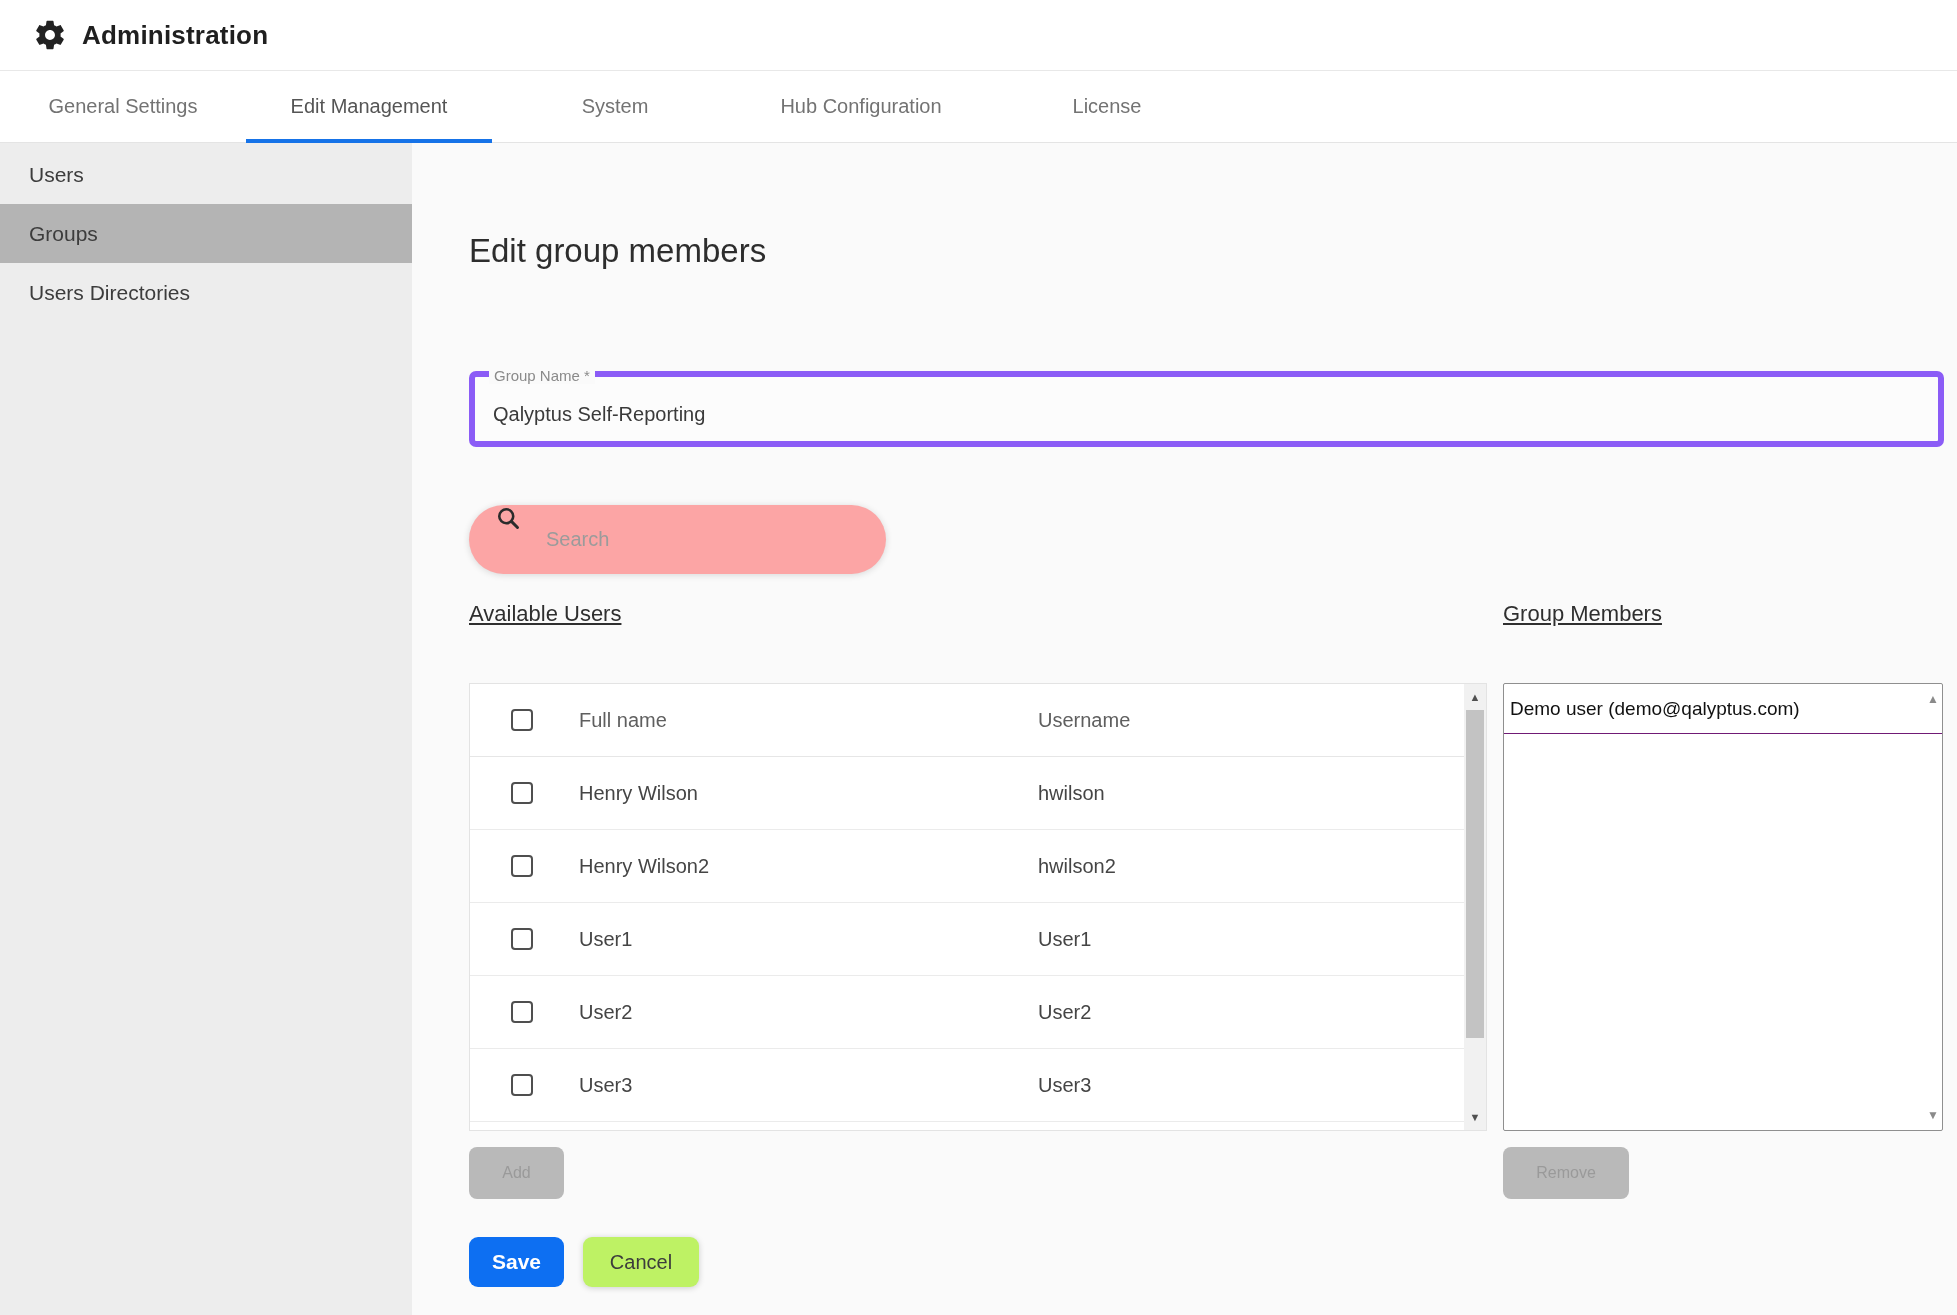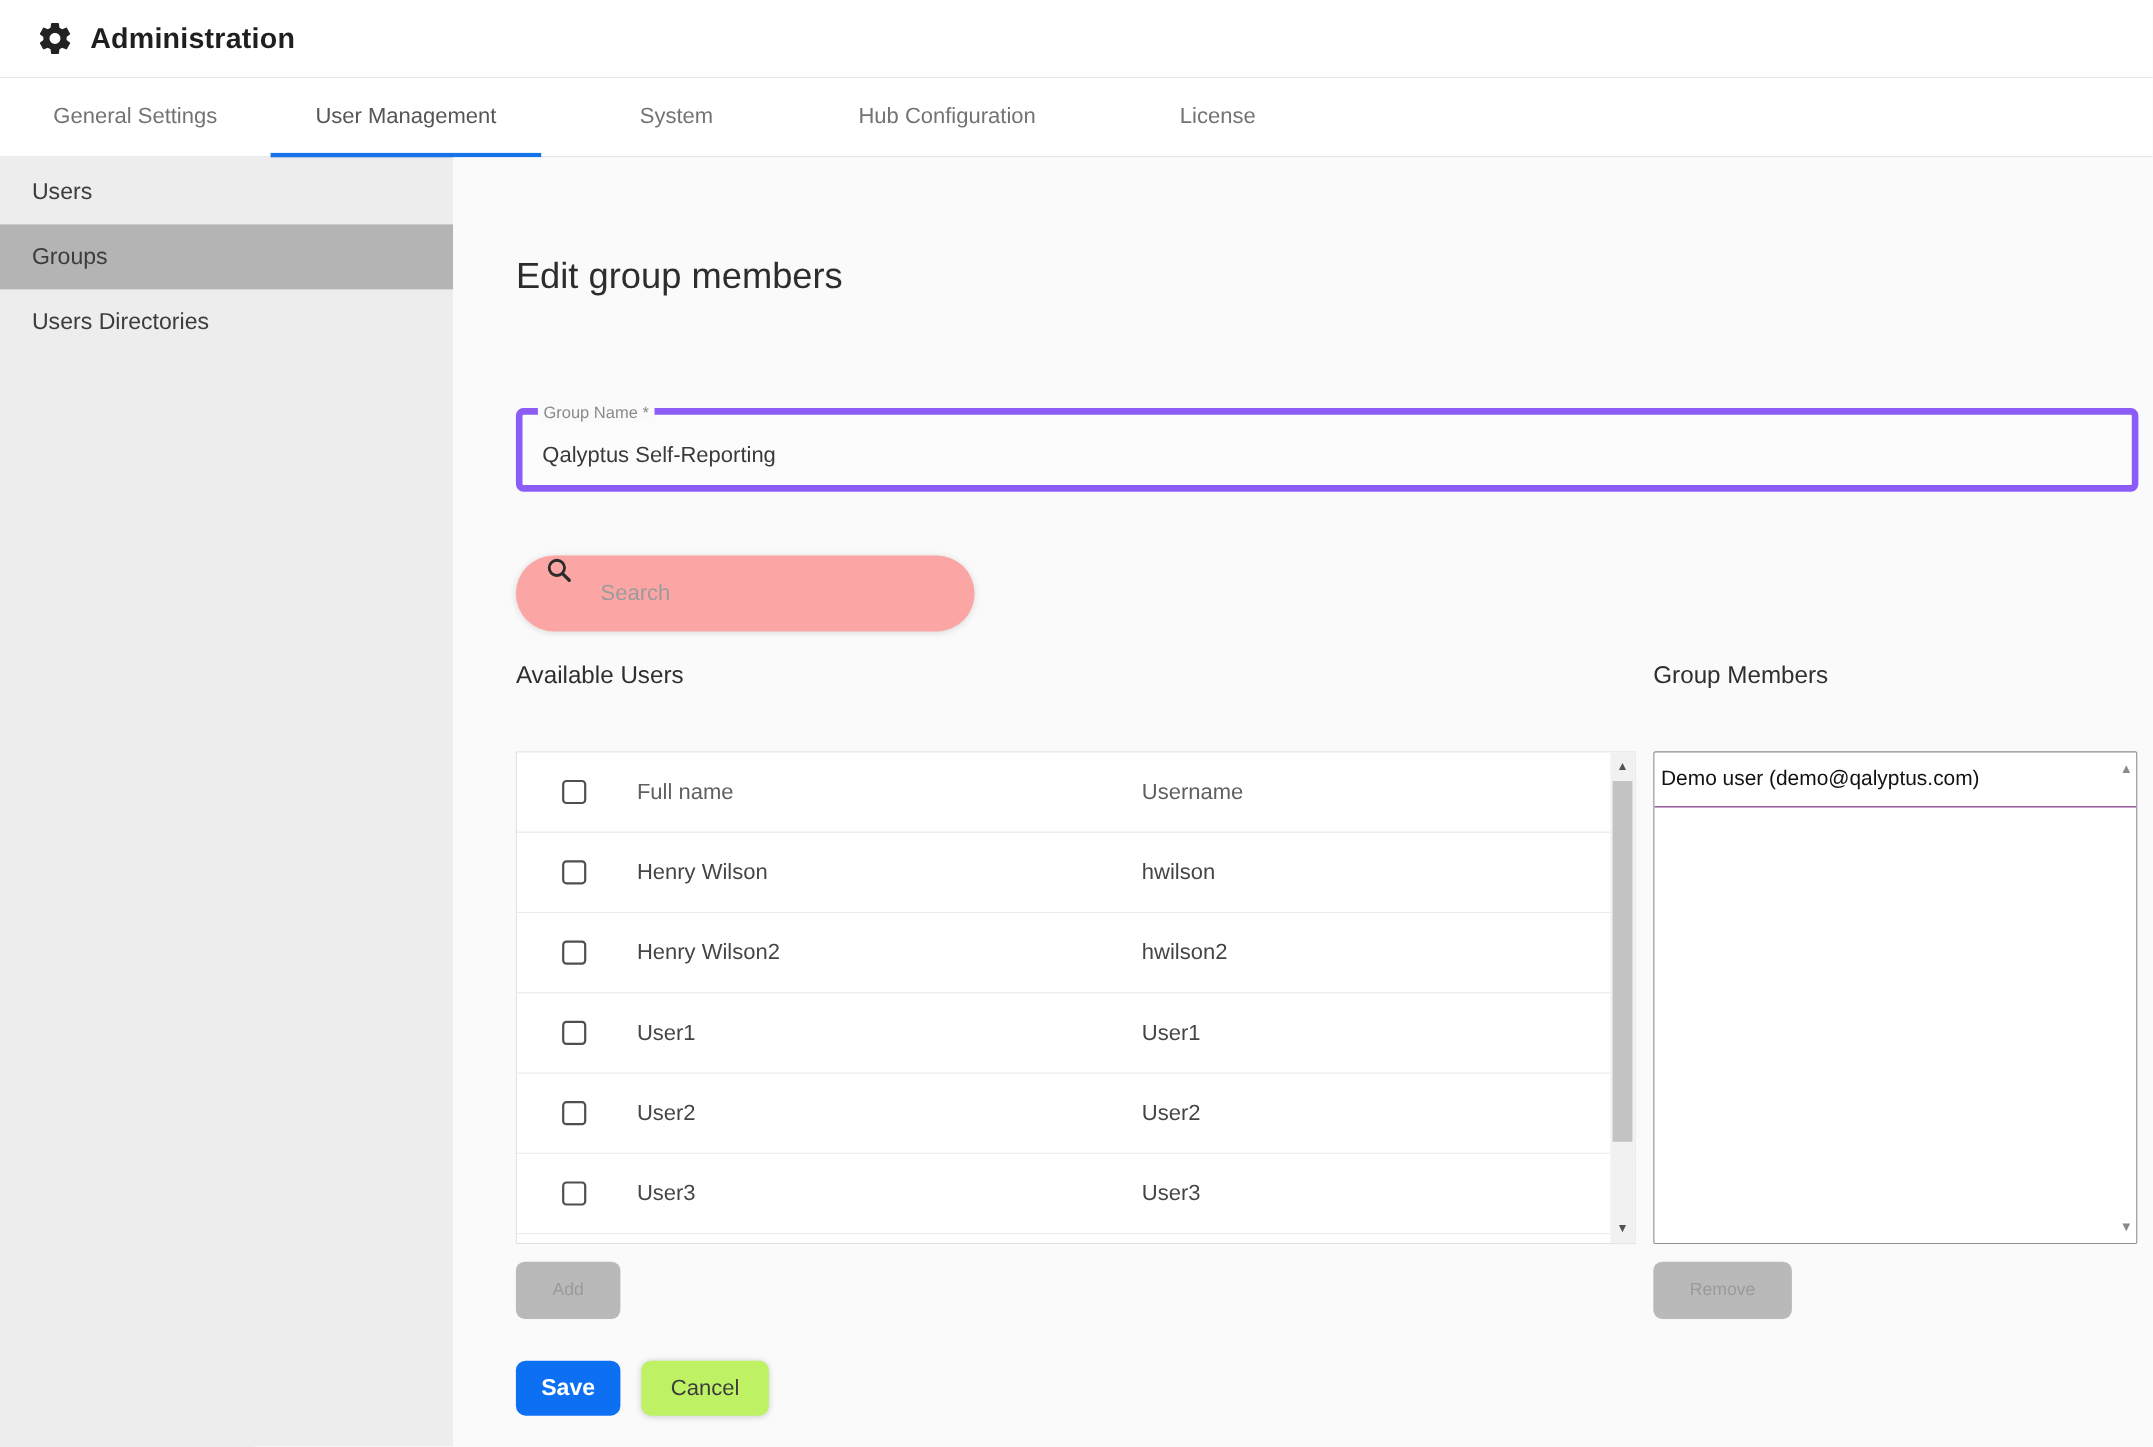--- a/index.html
+++ b/index.html
@@ -47,21 +47,21 @@
   .search-box svg { width:27px; height:27px; flex:0 0 auto; }
   .search-box input { border:none; outline:none; background:transparent;
     margin-left:24px; font-size:20px; color:#444; width:300px;
     font-family:"Liberation Sans", sans-serif; }
   .search-box input::placeholder { color:#9b9b9b; }
 
   
   .cols { margin-top:27px; display:flex; }
   .col-left { width:1018px; }
   .col-right { width:440px; margin-left:16px; }
-  .col-title { font-size:22px; color:#2f2f2f; height:30px; margin-bottom:52px; }
+  .col-title { font-size:22px; color:#2f2f2f; height:30px; margin-bottom:52px;text-decoration:underline; }
 
   
   .user-table { position:relative; width:1018px; height:448px; background:#fff;
     border:1px solid #e3e3e3; overflow:hidden; }
   .t-row { display:flex; align-items:center; height:73px; border-bottom:1px solid #ebebeb; }
   .t-row.header { border-bottom:1px solid #e6e6e6; }
   .t-row.header .cell { color:#5f5f5f; }
   .cb { margin-left:41px; width:22px; height:22px; border:2px solid #4f4f4f;
     border-radius:4px; background:#fff; cursor:pointer; flex:0 0 auto; }
   .cell { font-size:20px; color:#454545; }
@@ -101,21 +101,21 @@
 
 <div class="app-header">
   <svg class="gear" viewBox="0 0 24 24">
     <path fill="#222" d="M19.43 12.98c.04-.32.07-.64.07-.98s-.03-.66-.07-.98l2.11-1.65c.19-.15.24-.42.12-.64l-2-3.46c-.12-.22-.39-.3-.61-.22l-2.49 1c-.52-.4-1.08-.73-1.69-.98l-.38-2.65C14.46 2.18 14.25 2 14 2h-4c-.25 0-.46.18-.49.42l-.38 2.65c-.61.25-1.17.59-1.69.98l-2.49-1c-.23-.09-.49 0-.61.22l-2 3.46c-.13.22-.07.49.12.64l2.11 1.65c-.04.32-.07.65-.07.98s.03.66.07.98l-2.11 1.65c-.19.15-.24.42-.12.64l2 3.46c.12.22.39.3.61.22l2.49-1c.52.4 1.08.73 1.69.98l.38 2.65c.03.24.24.42.49.42h4c.25 0 .46-.18.49-.42l.38-2.65c.61-.25 1.17-.59 1.69-.98l2.49 1c.23.09.49 0 .61-.22l2-3.46c.12-.22.07-.49-.12-.64l-2.11-1.65zM12 15.5c-1.93 0-3.5-1.57-3.5-3.5s1.57-3.5 3.5-3.5 3.5 1.57 3.5 3.5-1.57 3.5-3.5 3.5z"></path>
   </svg>
   <div class="app-title">Administration</div>
 </div>
 
 <div class="tabbar">
   <div class="tab">General Settings</div>
-  <div class="tab active">User Management</div>
+  <div class="tab active">Edit Management</div>
   <div class="tab">System</div>
   <div class="tab">Hub Configuration</div>
   <div class="tab">License</div>
 </div>
 
 <div class="content">
 
   <div class="sidebar">
     <div class="side-item">Users</div>
     <div class="side-item selected">Groups</div>

